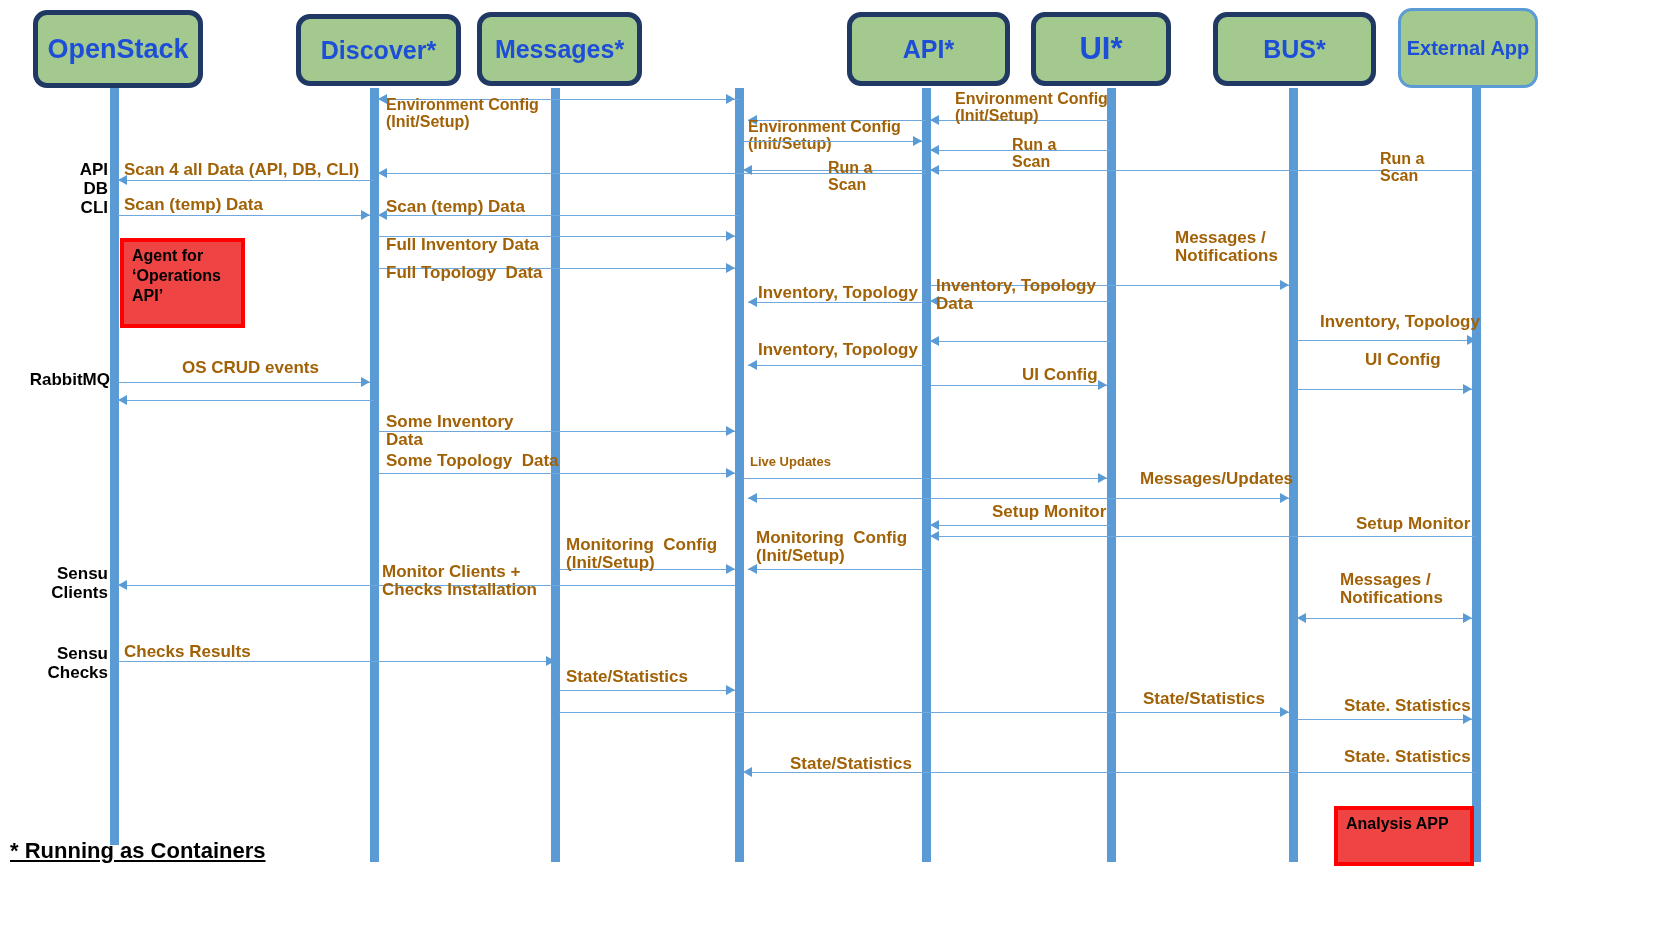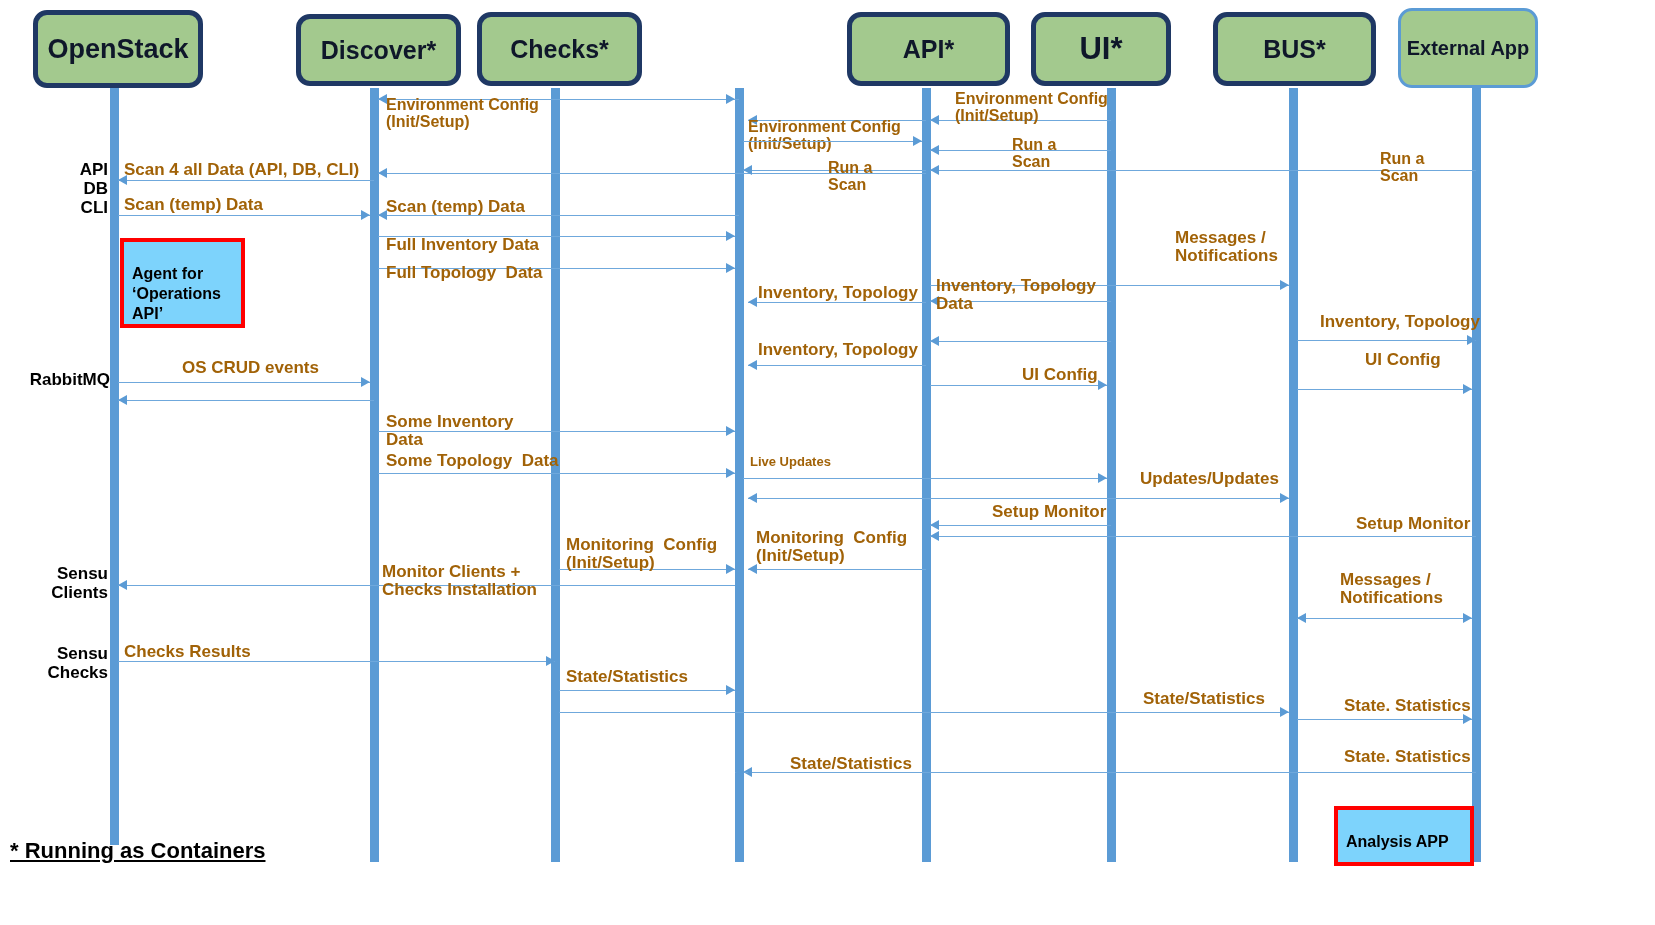--- a/index.html
+++ b/index.html
@@ -12,44 +12,44 @@
     background:#9CC храм;
     box-sizing:border-box;
   }
   .actor-box{
     background:#A3C98E;
     border:5px solid #1F3864;
     border-radius:14px;
     display:flex;align-items:center;justify-content:center;
     text-align:center;
     font-weight:bold;
-    color:#0f172a;
+    color:#1d4ed8;
     line-height:1.05;
     padding:2px 4px;
   }
   .actor-box.light{border:3px solid #5B9BD5;}
 
   
   .lifeline{position:absolute;width:9px;background:#5B9BD5;}
 
   
   .msg{position:absolute;height:0;border-top:1.6px solid #6FA8DC;}
   .head{position:absolute;width:0;height:0;}
   .head.r{border-top:5px solid transparent;border-bottom:5px solid transparent;border-left:9px solid #5B9BD5;}
   .head.l{border-top:5px solid transparent;border-bottom:5px solid transparent;border-right:9px solid #5B9BD5;}
 
   
   .lbl{position:absolute;font-weight:bold;color:#a16207;line-height:1.08;white-space:pre;}
   .rowlbl{position:absolute;font-weight:bold;color:#000;line-height:1.12;text-align:right;white-space:pre;}
 
   
   .callout{
-    position:absolute;border:4px solid #FF0000;background:#7dd3fc;
+    position:absolute;border:4px solid #FF0000;background:#ef4444;
     box-sizing:border-box;font-weight:bold;color:#000;line-height:1.25;
-    padding:22px 8px;
+    padding:4px 8px;
   }
 
   .footnote{position:absolute;font-weight:bold;color:#000;text-decoration:underline;}
 </style>
 </head>
 <body>
 
 <div id="stage">
     <div class="lifeline" style="left:110px;top:88px;height:757px;"></div>
     <div class="lifeline" style="left:370px;top:88px;height:774px;"></div>
@@ -139,21 +139,21 @@
     <div class="lbl" style="left:386px;top:413px;width:160px;font-size:17px;">Some Inventory
 Data</div>
     <div class="msg" style="left:378px;top:473px;width:357px;"></div>
     <div class="head r" style="left:726px;top:468px;"></div>
     <div class="lbl" style="left:386px;top:452px;width:200px;font-size:17px;">Some Topology  Data</div>
     <div class="msg" style="left:743px;top:478px;width:364px;"></div>
     <div class="head r" style="left:1098px;top:473px;"></div>
     <div class="lbl" style="left:750px;top:455px;width:140px;font-size:13px;">Live Updates</div>
     <div class="msg" style="left:1111px;top:498px;width:178px;"></div>
     <div class="head r" style="left:1280px;top:493px;"></div>
-    <div class="lbl" style="left:1140px;top:470px;width:180px;font-size:17px;">Updates/Updates</div>
+    <div class="lbl" style="left:1140px;top:470px;width:180px;font-size:17px;">Messages/Updates</div>
     <div class="msg" style="left:748px;top:498px;width:363px;"></div>
     <div class="head l" style="left:748px;top:493px;"></div>
     <div class="msg" style="left:930px;top:525px;width:181px;"></div>
     <div class="head l" style="left:930px;top:520px;"></div>
     <div class="lbl" style="left:992px;top:503px;width:140px;font-size:17px;">Setup Monitor</div>
     <div class="msg" style="left:930px;top:536px;width:546px;"></div>
     <div class="head l" style="left:930px;top:531px;"></div>
     <div class="lbl" style="left:1356px;top:515px;width:140px;font-size:17px;">Setup Monitor</div>
     <div class="msg" style="left:748px;top:569px;width:178px;"></div>
     <div class="head l" style="left:748px;top:564px;"></div>
@@ -185,21 +185,21 @@
     <div class="head r" style="left:1463px;top:714px;"></div>
     <div class="lbl" style="left:1344px;top:697px;width:160px;font-size:17px;">State. Statistics</div>
     <div class="msg" style="left:743px;top:772px;width:733px;"></div>
     <div class="head l" style="left:743px;top:767px;"></div>
     <div class="lbl" style="left:1344px;top:748px;width:160px;font-size:17px;">State. Statistics</div>
     <div class="msg" style="left:735px;top:772px;width:13px;"></div>
     <div class="head l" style="left:735px;top:767px;"></div>
     <div class="lbl" style="left:790px;top:755px;width:160px;font-size:17px;">State/Statistics</div>
     <div class="actor-box" style="left:33px;top:10px;width:170px;height:78px;font-size:27px;">OpenStack</div>
     <div class="actor-box" style="left:296px;top:14px;width:165px;height:72px;font-size:25px;">Discover*</div>
-    <div class="actor-box" style="left:477px;top:12px;width:165px;height:74px;font-size:25px;">Checks*</div>
+    <div class="actor-box" style="left:477px;top:12px;width:165px;height:74px;font-size:25px;">Messages*</div>
     <div class="actor-box" style="left:847px;top:12px;width:163px;height:74px;font-size:25px;">API*</div>
     <div class="actor-box" style="left:1031px;top:12px;width:140px;height:74px;font-size:31px;">UI*</div>
     <div class="actor-box" style="left:1213px;top:12px;width:163px;height:74px;font-size:25px;">BUS*</div>
     <div class="actor-box light" style="left:1398px;top:8px;width:140px;height:80px;font-size:20px;">External
 App</div>
     <div class="rowlbl" style="left:18px;top:160px;width:90px;font-size:17px;">API
 DB
 CLI</div>
     <div class="rowlbl" style="left:10px;top:370px;width:100px;font-size:17px;">RabbitMQ</div>
     <div class="rowlbl" style="left:18px;top:564px;width:90px;font-size:17px;">Sensu

